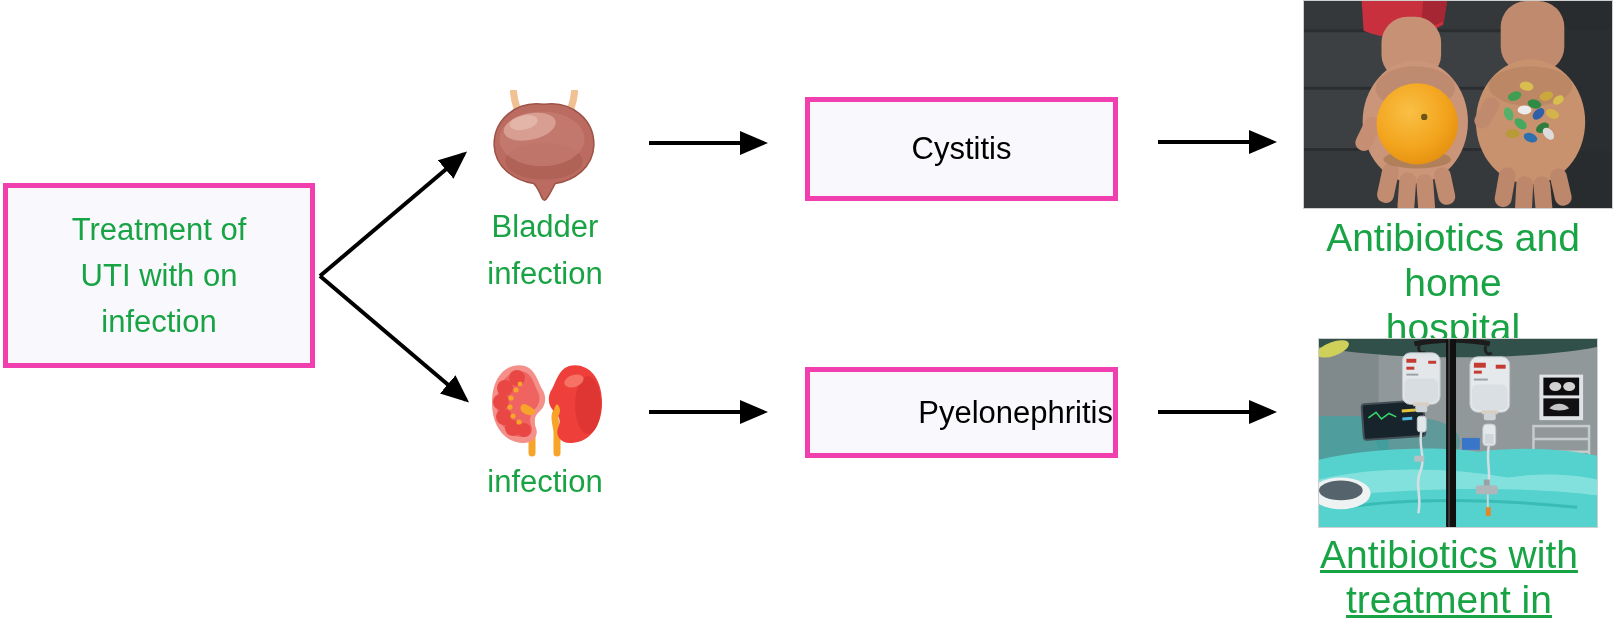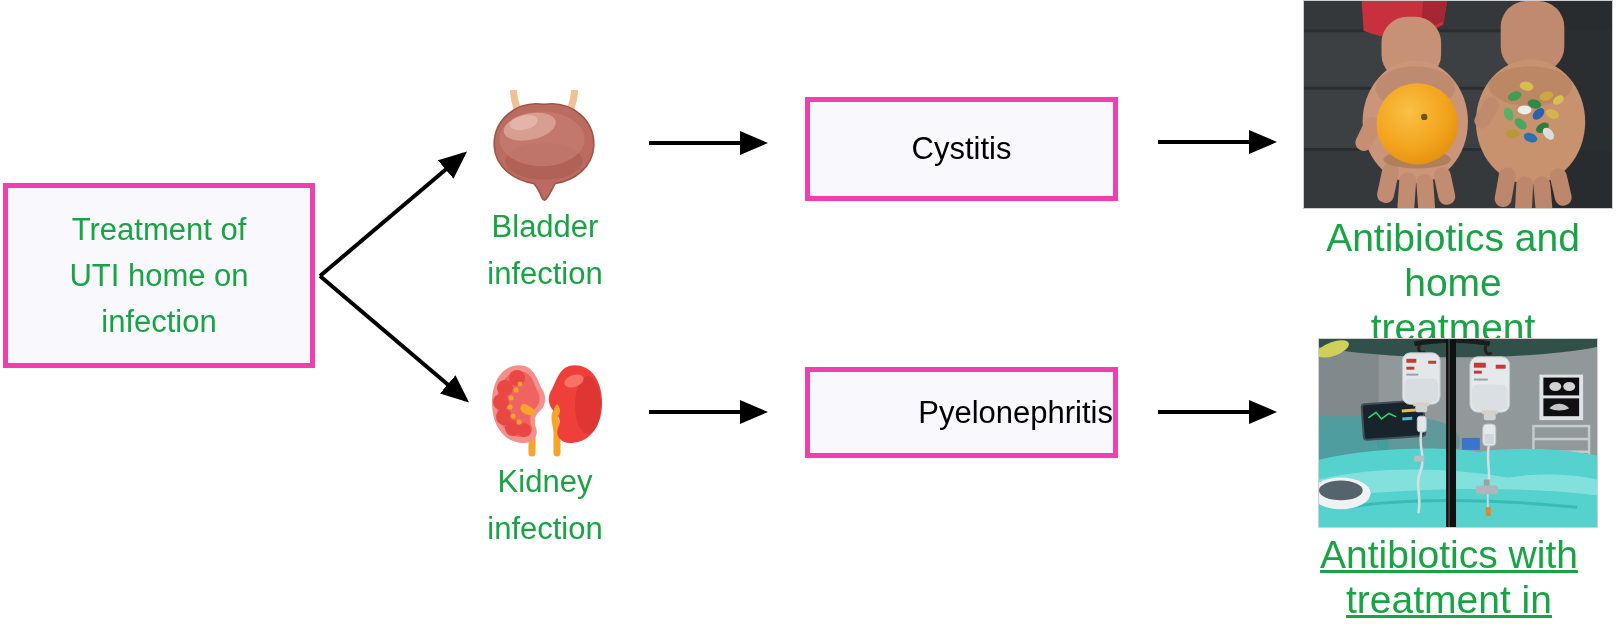--- a/index.html
+++ b/index.html
@@ -45,21 +45,21 @@
       <line x1="649" y1="143" x2="764" y2="143" marker-end="url(#ah)"></line>
       <line x1="649" y1="412" x2="764" y2="412" marker-end="url(#ah)"></line>
       <line x1="1158" y1="142" x2="1273" y2="142" marker-end="url(#ah)"></line>
       <line x1="1158" y1="412" x2="1273" y2="412" marker-end="url(#ah)"></line>
     </g>
   </svg>
 
   <div class="pinkbox rootbox">
     <div class="txt">
       <div>Treatment of</div>
-      <div>UTI home on</div>
+      <div>UTI with on</div>
       <div>infection</div>
     </div>
   </div>
 
   <div class="abs" style="left:483px;top:90px;width:122px;height:112px;">
     <svg width="122" height="112" viewBox="0 0 120 110">
       <path d="M30 2 C 31 12, 33 20, 39 27" stroke="#f0c193" stroke-width="7" fill="none" stroke-linecap="round"></path>
       <path d="M90 2 C 89 12, 87 20, 81 27" stroke="#f0c193" stroke-width="7" fill="none" stroke-linecap="round"></path>
       <path d="M60 14 C 88 10, 110 30, 109 55 C 108 76, 90 89, 71 92 C 68 97, 66 102, 63 106 C 62 109, 59 109, 58 106 C 56 101, 54 96, 50 92 C 31 89, 12 76, 11 55 C 10 30, 32 10, 60 14 Z" fill="#bb6b60" stroke="#9d5348" stroke-width="1.5"></path>
       <ellipse cx="60" cy="70" rx="38" ry="18" fill="#a85a4e" opacity="0.5"></ellipse>
@@ -133,21 +133,21 @@
         <ellipse cx="210" cy="134" rx="7" ry="4.5" fill="#b89a36"></ellipse>
         <ellipse cx="228" cy="138" rx="7" ry="4.5" fill="#2e6fae" transform="rotate(20 228 138)"></ellipse>
         <ellipse cx="246" cy="134" rx="7" ry="4.5" fill="#dcdcdc" transform="rotate(50 246 134)"></ellipse>
         <ellipse cx="256" cy="100" rx="6" ry="4" fill="#d9c04e" transform="rotate(-35 256 100)"></ellipse>
       </g>
     </svg>
   </div>
 
   <div class="caption" style="left:1290px;top:215px;width:326px;">
     <div>Antibiotics and home</div>
-    <div>treatment</div>
+    <div>hospital</div>
   </div>
 
   <div class="abs" style="left:487px;top:360px;width:120px;height:100px;">
     <svg width="120" height="100" viewBox="0 0 120 100">
 
       <path d="M50 46 C 43 54, 44 60, 45 70 L 45 93" stroke="#f6a42a" stroke-width="7" fill="none" stroke-linecap="round"></path>
       <path d="M72 48 C 65 55, 69 62, 70 72 L 70 93" stroke="#f6a42a" stroke-width="7" fill="none" stroke-linecap="round"></path>
 
       <path d="M82 6 C 100 2, 114 16, 115 40 C 116 64, 104 82, 85 83 C 74 84, 68 76, 71 68 C 74 62, 73 56, 67 51 C 61 46, 60 36, 65 29 C 69 22, 71 10, 82 6 Z" fill="#ee3f3a"></path>
       <ellipse cx="101" cy="45" rx="13" ry="29" fill="#d63030" opacity="0.6"></ellipse>
@@ -170,21 +170,20 @@
         <circle cx="24" cy="38" r="2.6"></circle>
         <circle cx="23" cy="47" r="2.6"></circle>
         <circle cx="26" cy="56" r="2.6"></circle>
         <circle cx="32" cy="62" r="2.6"></circle>
         <circle cx="33" cy="24" r="2.4"></circle>
       </g>
     </svg>
   </div>
 
   <div class="organ-label" style="left:455px;top:458px;width:180px;">
-    <div>Kidney</div>
     <div>infection</div>
   </div>
 
   <div class="pinkbox condbox pyelo">
     <span>Pyelonephritis</span>
   </div>
 
   <div class="photo" style="left:1318px;top:338px;width:280px;height:190px;">
     <svg width="278" height="188" viewBox="0 0 280 190" preserveAspectRatio="none">
       <rect x="0" y="0" width="280" height="130" fill="#90989a"></rect>

